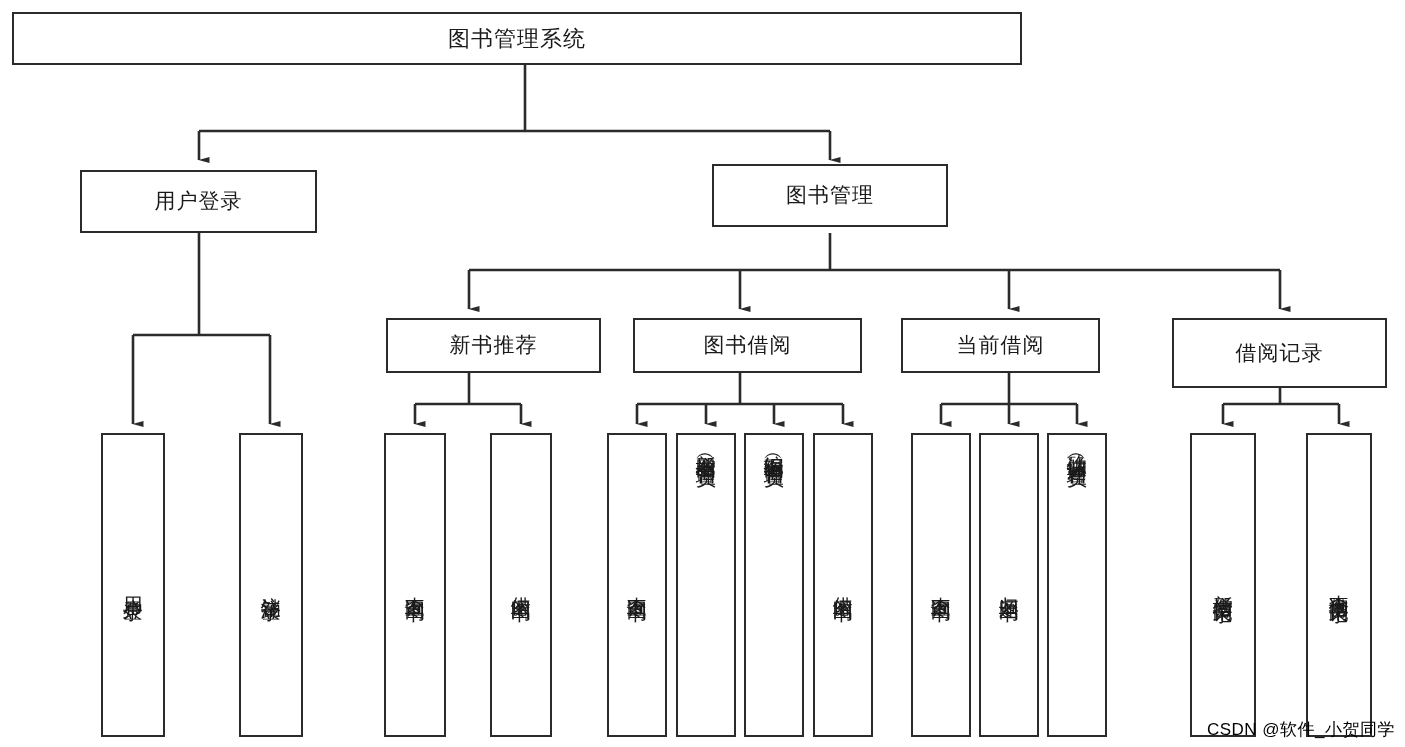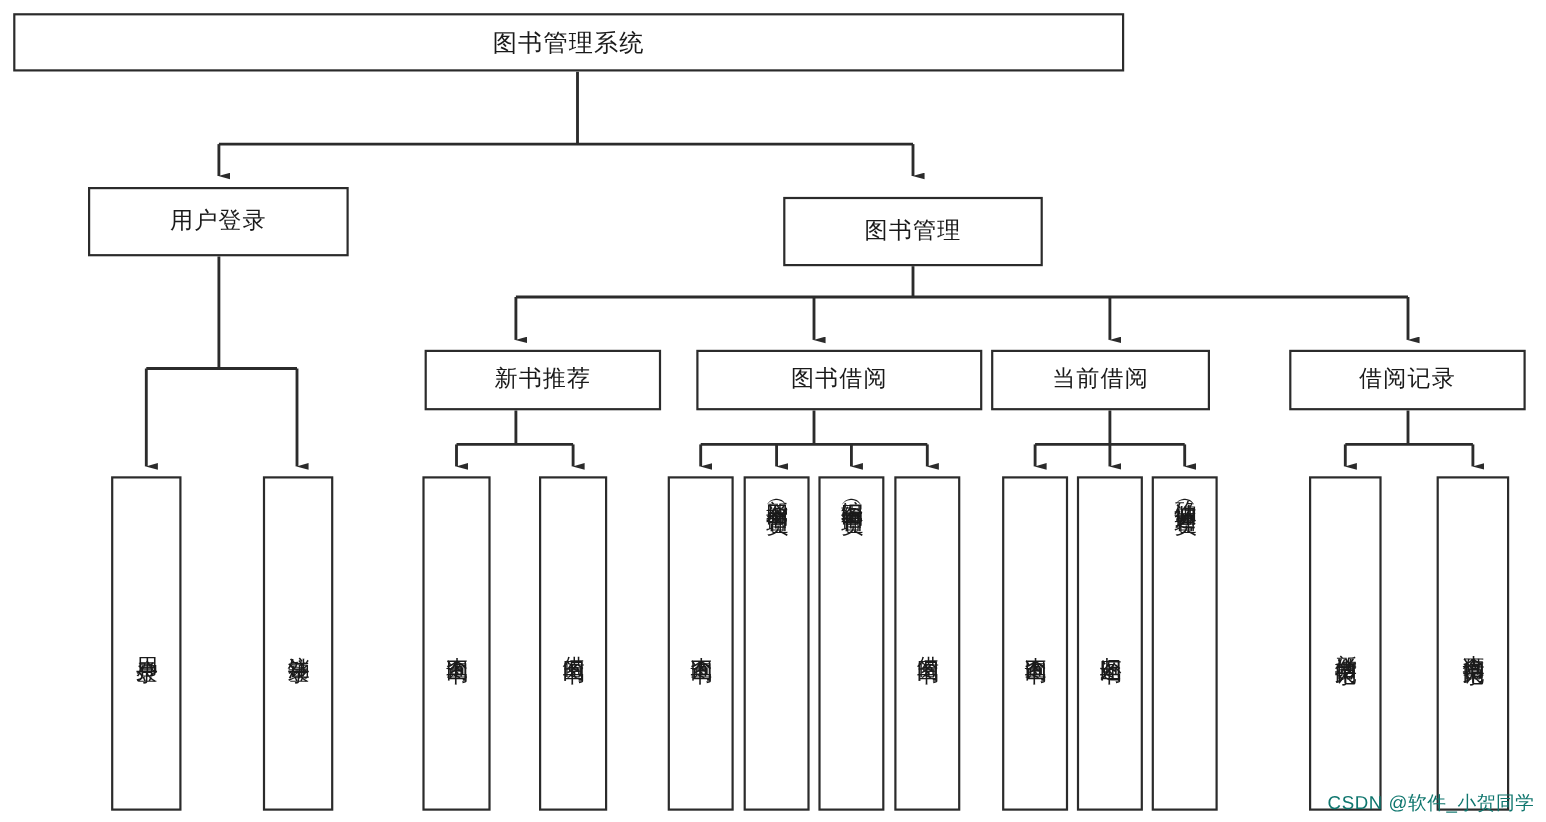--- a/index.html
+++ b/index.html
@@ -58,21 +58,21 @@
     margin:0 auto;
   }
   .node.v.mid{
     align-items:center;
     padding-top:0;
   }
   #watermark{
     position:absolute;
     right:10px;bottom:6px;
     font-size:17px;
-    color:#0f766e;
+    color:#000000;
     letter-spacing:0.5px;
     white-space:nowrap;
     z-index:5;
     font-family:"Liberation Sans","DejaVu Sans",sans-serif;
   }
 </style>
 </head>
 <body>
 
 <div id="diagram">
@@ -130,34 +130,34 @@
     </g>
   </svg>
 
   <div class="node h root" style="left:12px;top:12px;width:1010px;height:53px;">
     <span class="lbl">图书管理系统</span>
   </div>
 
   <div class="node h" style="left:80px;top:170px;width:237px;height:63px;">
     <span class="lbl">用户登录</span>
   </div>
-  <div class="node h" style="left:712px;top:179px;width:236px;height:63px;">
+  <div class="node h" style="left:712px;top:164px;width:236px;height:63px;">
     <span class="lbl">图书管理</span>
   </div>
 
   <div class="node h" style="left:362px;top:318px;width:215px;height:55px;margin-left:24px;">
     <span class="lbl">新书推荐</span>
   </div>
-  <div class="node h" style="left:633px;top:318px;width:260px;height:55px;">
+  <div class="node h" style="left:633px;top:318px;width:229px;height:55px;">
     <span class="lbl">图书借阅</span>
   </div>
   <div class="node h" style="left:901px;top:318px;width:199px;height:55px;">
     <span class="lbl">当前借阅</span>
   </div>
-  <div class="node h" style="left:1172px;top:318px;width:215px;height:55px;">
+  <div class="node h" style="left:1172px;top:318px;width:215px;height:70px;">
     <span class="lbl">借阅记录</span>
   </div>
 
   <div class="node v mid" style="left:101px;top:433px;width:64px;height:304px;">
     <span class="lbl">用户登录</span>
   </div>
   <div class="node v mid" style="left:239px;top:433px;width:64px;height:304px;">
     <span class="lbl">注销登录</span>
   </div>
 

